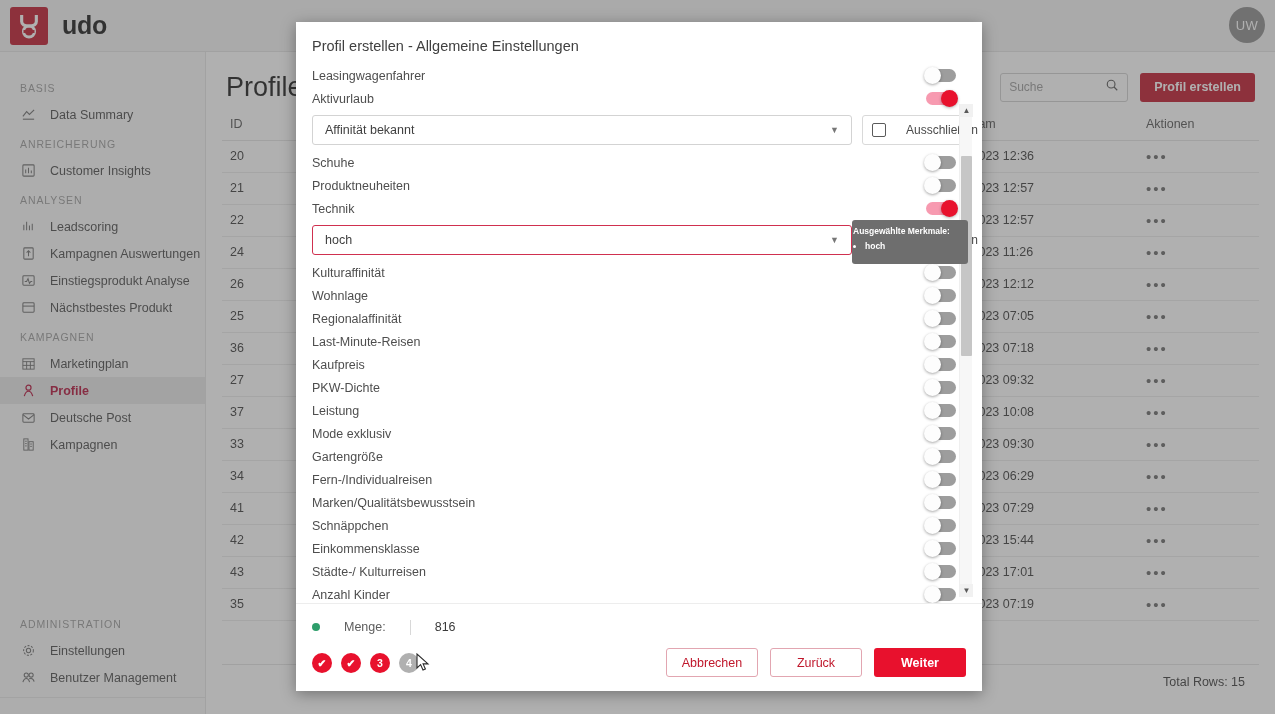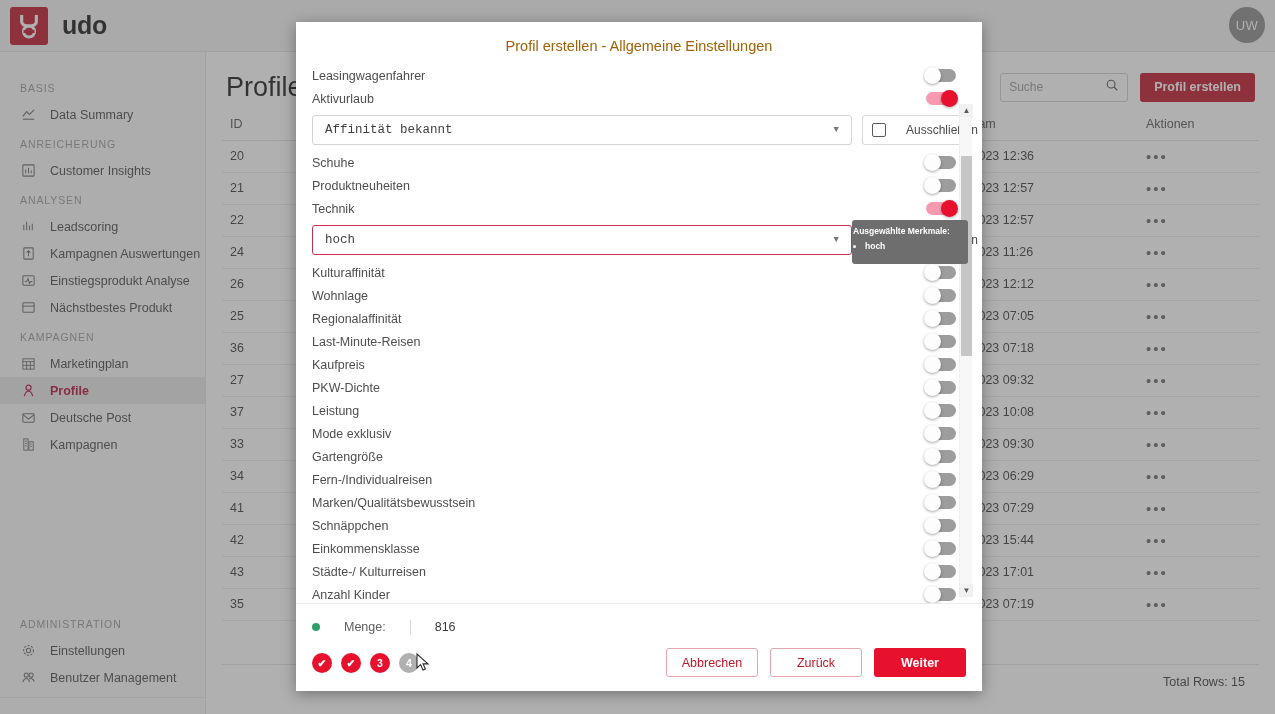--- a/index.html
+++ b/index.html
@@ -114,21 +114,21 @@
   }
 
   
   .modal {
     position: absolute; left: 296px; top: 22px; width: 686px; height: 669px;
     background: #ffffff; z-index: 50;
     box-shadow: 0 3px 14px rgba(0,0,0,0.35);
     display: flex; flex-direction: column;
   }
   .modal-title {
-    font-size: 14.5px; color: #a16207; padding: 16px 16px 10px 16px; text-align: center;
+    font-size: 14.5px; color: #404040; padding: 16px 16px 10px 16px;
   }
   .modal-body {
     position: relative; flex: 1; overflow: hidden;
     padding: 0 20px 0 16px;
   }
   .m-scroll-track {
     position: absolute; right: 10px; top: 40px; width: 13px; bottom: 6px;
     background: #f7f7f7; border-left: 1px solid #efefef;
   }
   .m-scroll-arrow {
@@ -158,21 +158,21 @@
     width: 17px; height: 17px; border-radius: 50%;
     background: #fdfdfd; box-shadow: 0 1px 3px rgba(0,0,0,0.35);
   }
   .toggle.on { background: #f79ab0; }
   .toggle.on .knob { left: auto; right: -2px; background: #e8112d; box-shadow: 0 1px 3px rgba(0,0,0,0.3); }
 
   .select-row { display: flex; align-items: center; gap: 10px; margin: 5px 0 6px 0; }
   .select-ctl {
     flex: 1; height: 30px; border: 1px solid #d3d3d3; border-radius: 3px;
     display: flex; align-items: center; justify-content: space-between;
-    padding: 0 12px; font-size: 12.5px; color: #3f3f3f; background: #fff; cursor: pointer; font-family: Liberation Mono, monospace;
+    padding: 0 12px; font-size: 12.5px; color: #3f3f3f; background: #fff; cursor: pointer;
   }
   .select-ctl.active { border: 1.6px solid #d0304f; }
   .caret { color: #777; font-size: 9px; }
   .excl-box {
     width: 100px; height: 30px; border: 1px solid #d9d9d9; border-radius: 3px;
     display: flex; align-items: center; gap: 20px; padding: 0 9px; background: #fff; cursor: pointer;
   }
   .cbox { width: 14px; height: 14px; border: 1.6px solid #5a5a5a; border-radius: 2px; flex: 0 0 14px; }
   .excl-label { font-size: 12px; color: #4a4a4a; }
 

